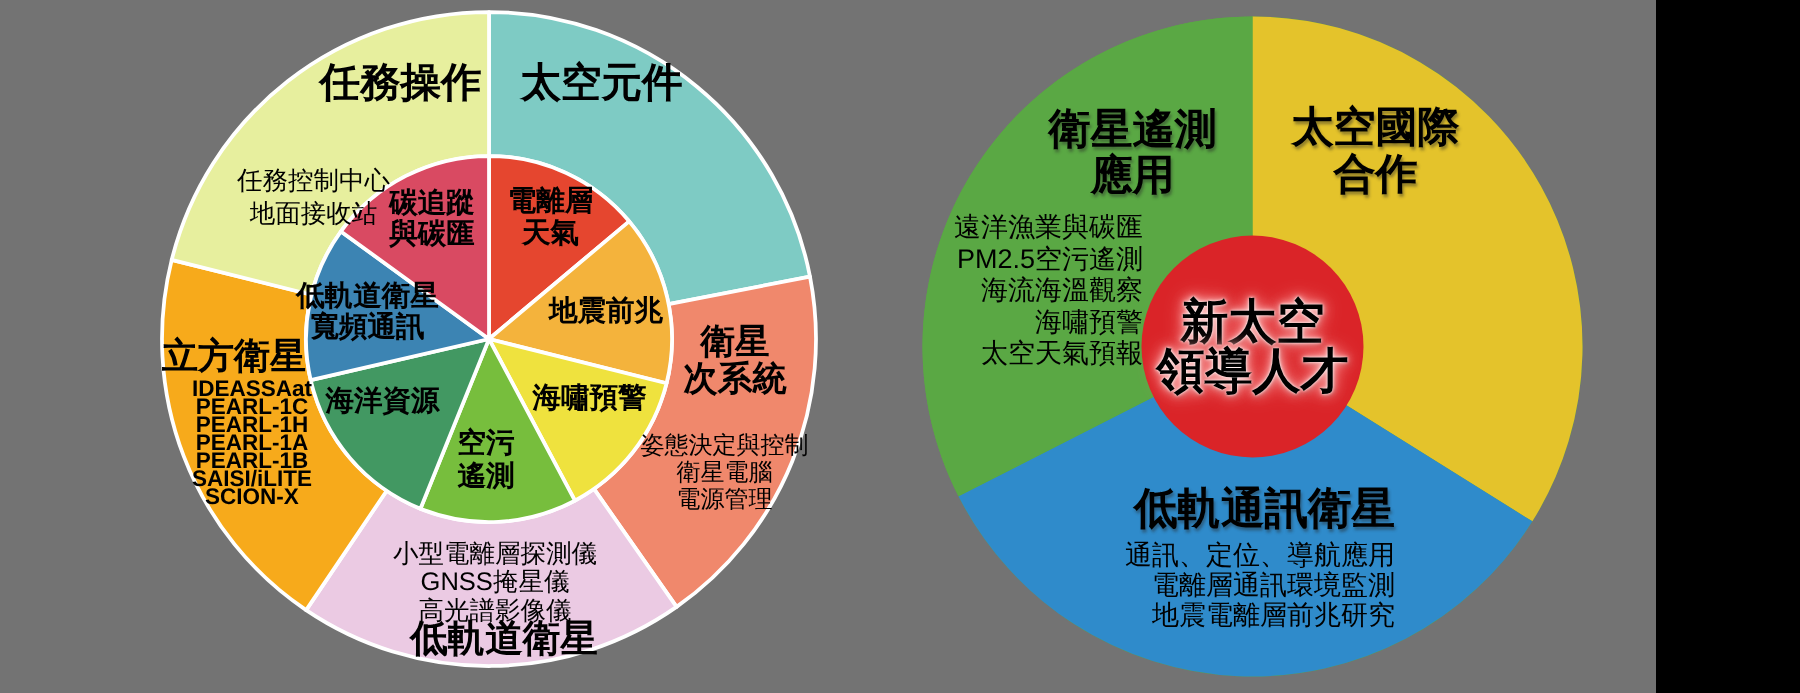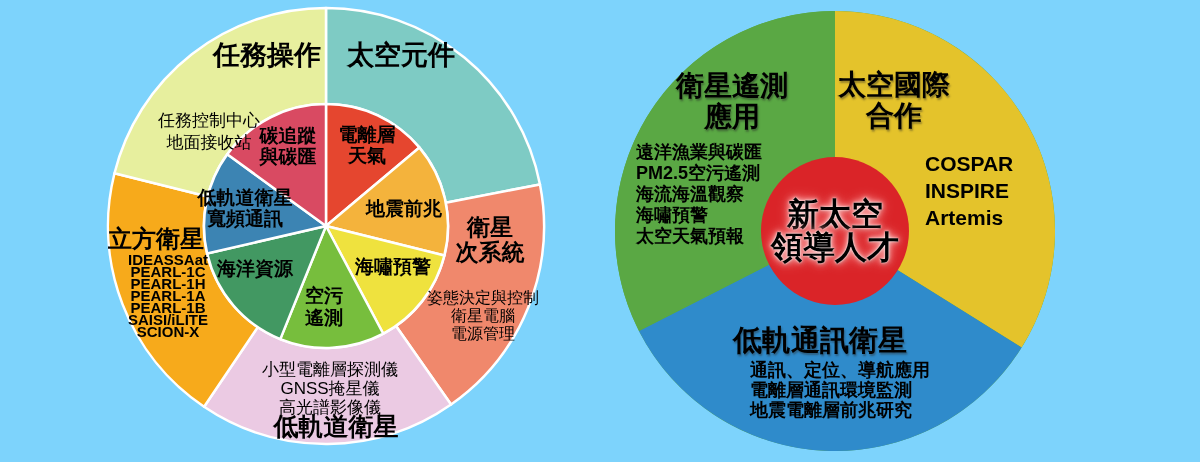--- a/index.html
+++ b/index.html
@@ -1,35 +1,35 @@
 <!DOCTYPE html>
 <html><head>
 <meta charset="utf-8">
 <style>
   html, body { margin: 0; padding: 0; background: #000; }
   #stage {
     position: relative;
-    width: 1200px;
+    width: 1104px;
     height: 462px;
     overflow: hidden;
-    background: #7dd3fc;
+    background: #737373;
     font-family: "Liberation Sans", "DejaVu Sans", sans-serif;
   }
   #chart-svg { position: absolute; left: 0; top: 0; }
   #labels { position: absolute; left: 0; top: 0; width: 1200px; height: 462px; pointer-events: none; }
   .label {
     position: absolute;
     color: #000;
     white-space: pre-line;
     text-align: center;
     transform: translate(-50%, -50%);
   }
-  .label.left { text-align: left; transform: translate(0, -50%); font-weight: bold; }
+  .label.left { text-align: right; transform: translate(0, -50%); }
   .label.bold { font-weight: bold; }
-  .label.shadow { text-shadow: 1px 2px 2px rgba(40,40,40,0.45); }
+  .label.shadow { text-shadow: 1px 2px 2px rgba(40,40,40,0.45); margin-left: 23px; }
   .label.glow {
     text-shadow:
       0 0 2px #ffffff,
       0 0 5px #ffd6d6,
       0 0 9px #ffaaaa,
       0 0 14px #ff8a8a,
       1px 2px 3px rgba(120,0,0,0.4);
   }
 </style>
 </head>
@@ -94,23 +94,20 @@
       <div class="label bold" style="left: 336px; top: 426px; font-size: 25px; line-height: 30px;">低軌道衛星</div>
       <div class="label bold shadow" style="left: 732px; top: 101px; font-size: 28px; line-height: 31px;">衛星遙測
 應用</div>
       <div class="label left" style="left: 636px; top: 194px; font-size: 18px; line-height: 21px;">遠洋漁業與碳匯
 PM2.5空污遙測
 海流海溫觀察
 海嘯預警
 太空天氣預報</div>
       <div class="label bold shadow" style="left: 894px; top: 100px; font-size: 28px; line-height: 31px;">太空國際
 合作</div>
-      <div class="label left" style="left: 925px; top: 190px; font-size: 21px; line-height: 27px;">COSPAR
-INSPIRE
-Artemis</div>
       <div class="label bold glow" style="left: 835px; top: 231px; font-size: 32px; line-height: 33px;">新太空
 領導人才</div>
       <div class="label bold shadow" style="left: 820px; top: 340px; font-size: 29px; line-height: 35px;">低軌通訊衛星</div>
       <div class="label left" style="left: 750px; top: 390px; font-size: 18px; line-height: 20px;">通訊、定位、導航應用
 電離層通訊環境監測
 地震電離層前兆研究</div>
     </div>
 </div>
 
 </body></html>

